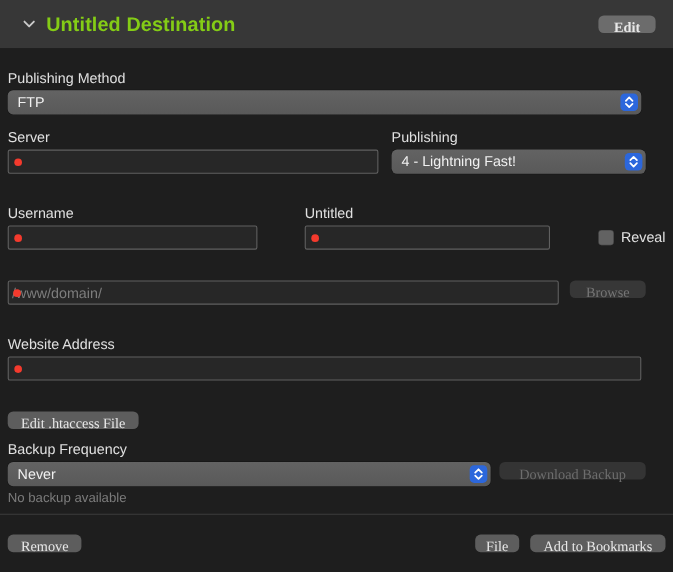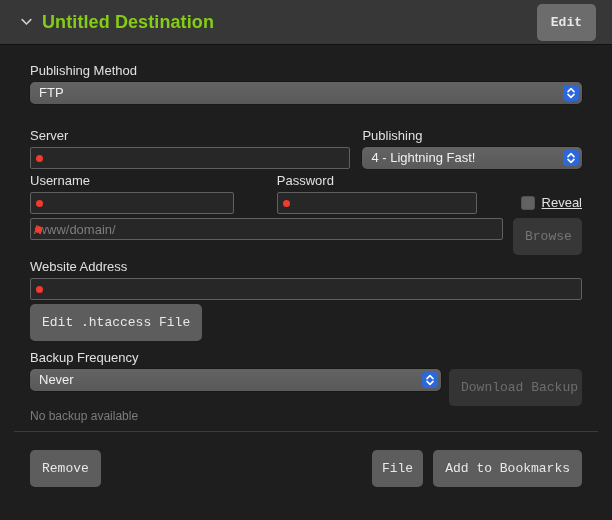--- a/index.html
+++ b/index.html
@@ -17,36 +17,36 @@
     background: #373737;
     border-bottom: 1px solid #121212;
     display: flex;
     align-items: center;
     padding: 0 16px 0 18px;
   }
   .disclosure { width: 16px; height: 16px; display: flex; align-items: center; justify-content: center; margin-right: 8px; cursor: default; }
   .header-title { font-size: 18px; font-weight: 700; color: #84cc16; letter-spacing: 0.1px; }
   .header-spacer { flex: 1; }
   .btn {
-    height: 37px;
+    height: 16px;
     background: #5d5d5d;
     color: #e8e8e8;
     border: none;
     border-radius: 5px;
-    font-family: Liberation Mono, monospace;
+    font-family: Liberation Serif, serif;
     font-size: 13px;
     padding: 0 12px;
     line-height: 21px;
     white-space: nowrap;
   }
   .btn.edit-btn { background: #6c6c6c; font-weight: 700; padding: 0 14px; }
   .btn.disabled { background: #373737; color: #757575; }
   .btn.disabled-darker { background: #343434; color: #6d6d6d; }
   
-  .content { padding: 0 30px; }
+  .content { padding: 0 7px; }
   .group { }
   .lbl { font-size: 13px; line-height: 14px; color: #e0e0e0; display: inline-block; }
   .hint { font-size: 12px; color: #7c7c7c; margin-left: 6px; }
   .caption { font-size: 12px; color: #7c7c7c; margin-top: 4px; line-height: 13px; }
   .ctl-row { display: flex; margin-top: 4px; }
   
   .select {
     position: relative;
     height: 22px;
     background: linear-gradient(#636363, #595959);
@@ -86,27 +86,27 @@
     left: 6px; top: 50%;
     width: 7px; height: 7px;
     margin-top: -3.5px;
     border-radius: 50%;
     background: #f43a2d;
     z-index: 2;
     pointer-events: none;
   }
   .field.path-field .dot { left: 5px; }
   
-  .check-wrap { display: flex; align-items: center; text-decoration: underline; }
+  .check-wrap { display: flex; align-items: center; }
   .checkbox { width: 14px; height: 14px; background: #626262; border-radius: 3px; box-shadow: inset 0 0 0 0.5px rgba(0,0,0,0.3); }
   .check-lbl { margin-left: 7px; color: #e2e2e2; }
   
   .mt18 { margin-top: 18px; }
-  .mt13 { margin-top: 24px; }
-  .mt10 { margin-top: 4px; gap: 33px; }
+  .mt13 { margin-top: 13px; }
+  .mt10 { margin-top: 28px; gap: 33px; }
   .mt9  { margin-top: 9px; }
   .row { display: flex; }
   .w-full { width: 576px; }
   .col-server { width: 337px; }
   .col-conn { width: 231px; margin-left: 12px; }
   .col-user { width: 250px; }
   .col-pass { width: 245px; margin-left: 10px; }
   .col-reveal { margin-left: 11px; align-self: flex-end; margin-bottom: 4px; }
   .col-path { width: 501px; }
   .col-browse { margin-left: 10px; width: 69px; }
@@ -177,21 +177,21 @@
     <div class="col-user">
       <span class="lbl">Username</span>
       <div class="ctl-row">
         <div class="field" style="width:100%">
           <span class="dot"></span>
           <input type="text" value="" style="">
         </div>
       </div>
     </div>
     <div class="col-pass">
-      <span class="lbl">Password</span>
+      <span class="lbl">Untitled</span>
       <div class="ctl-row">
         <div class="field" style="width:100%">
           <span class="dot"></span>
           <input type="password" value="" style="">
         </div>
       </div>
     </div>
     <div class="col-reveal check-wrap">
       <span class="checkbox"></span>
       <span class="check-lbl">Reveal</span>

